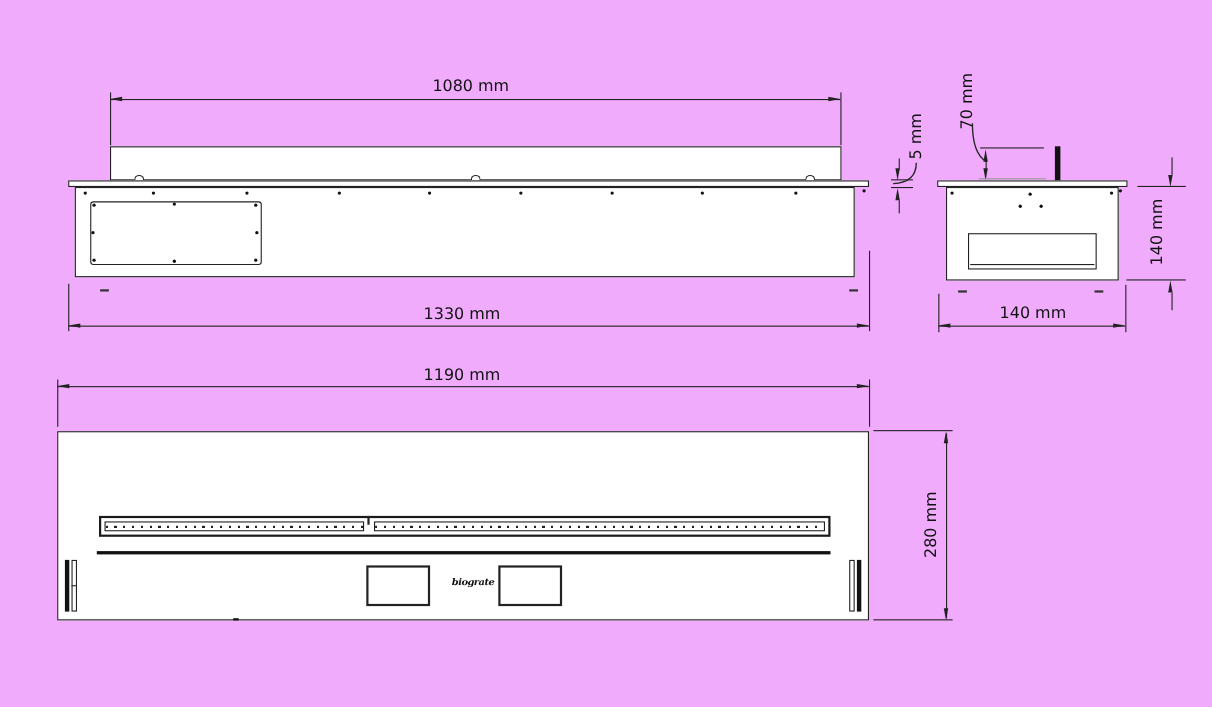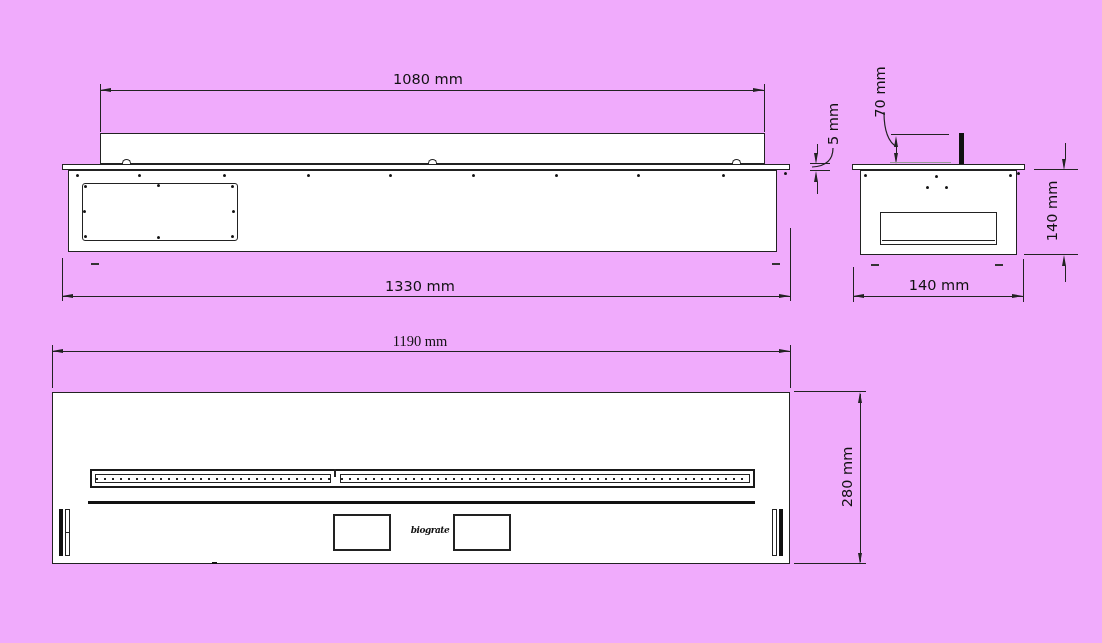--- a/index.html
+++ b/index.html
@@ -137,21 +137,21 @@
     <span class="dim-text" style="left:879px;top:277px;width:120px;">140 mm</span>
     <div class="hl" style="left:853px;top:296px;width:170px;"></div>
     <div class="ar ar-l" style="left:853px;top:294px;"></div>
     <div class="ar ar-r" style="left:1012px;top:294px;"></div>
     <div class="vl" style="left:853px;top:267px;height:35px;"></div>
     <div class="vl" style="left:1023px;top:259px;height:43px;"></div>
   </div>
 
   <div>
 
-    <span class="dim-text" style="left:360px;top:333px;width:120px;font-family:Liberation Serif, serif;">1190 mm</span>
+    <span class="dim-text" style="left:360px;top:333px;width:120px;">1190 mm</span>
     <div class="hl" style="left:52px;top:351px;width:738px;"></div>
     <div class="ar ar-l" style="left:52px;top:349px;"></div>
     <div class="ar ar-r" style="left:779px;top:349px;"></div>
     <div class="vl" style="left:52px;top:345px;height:43px;"></div>
     <div class="vl" style="left:790px;top:345px;height:43px;"></div>
 
     <div class="box" style="left:52px;top:392px;width:738px;height:172px;"></div>
 
     <div class="slot-outer" style="left:90px;top:469px;width:665px;height:19px;"></div>
     <div class="slot-seg" style="left:95px;top:474px;width:236px;height:9px;"></div>

